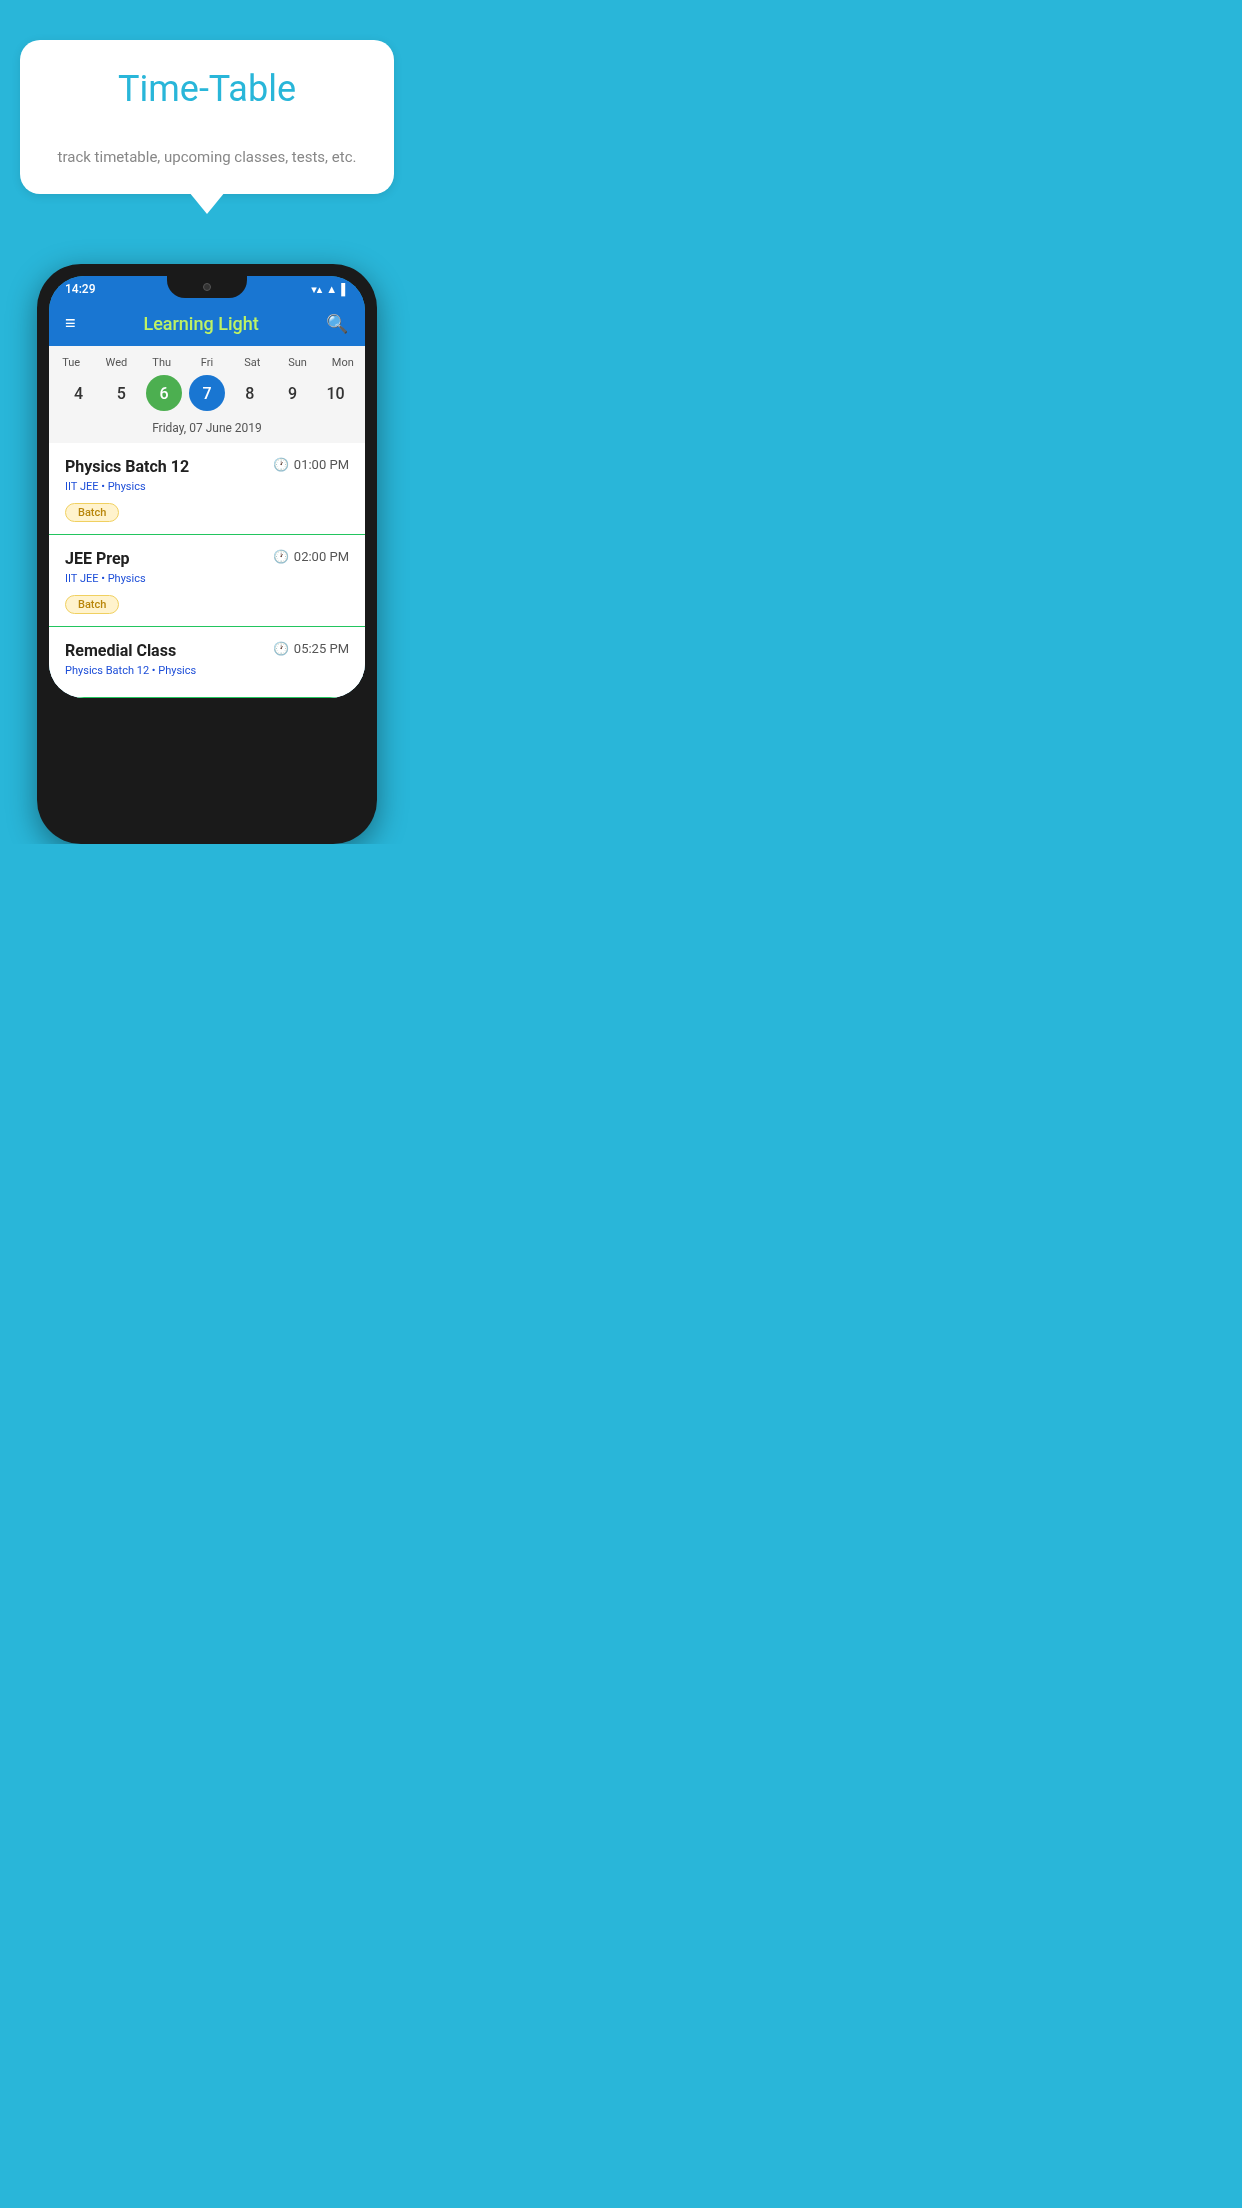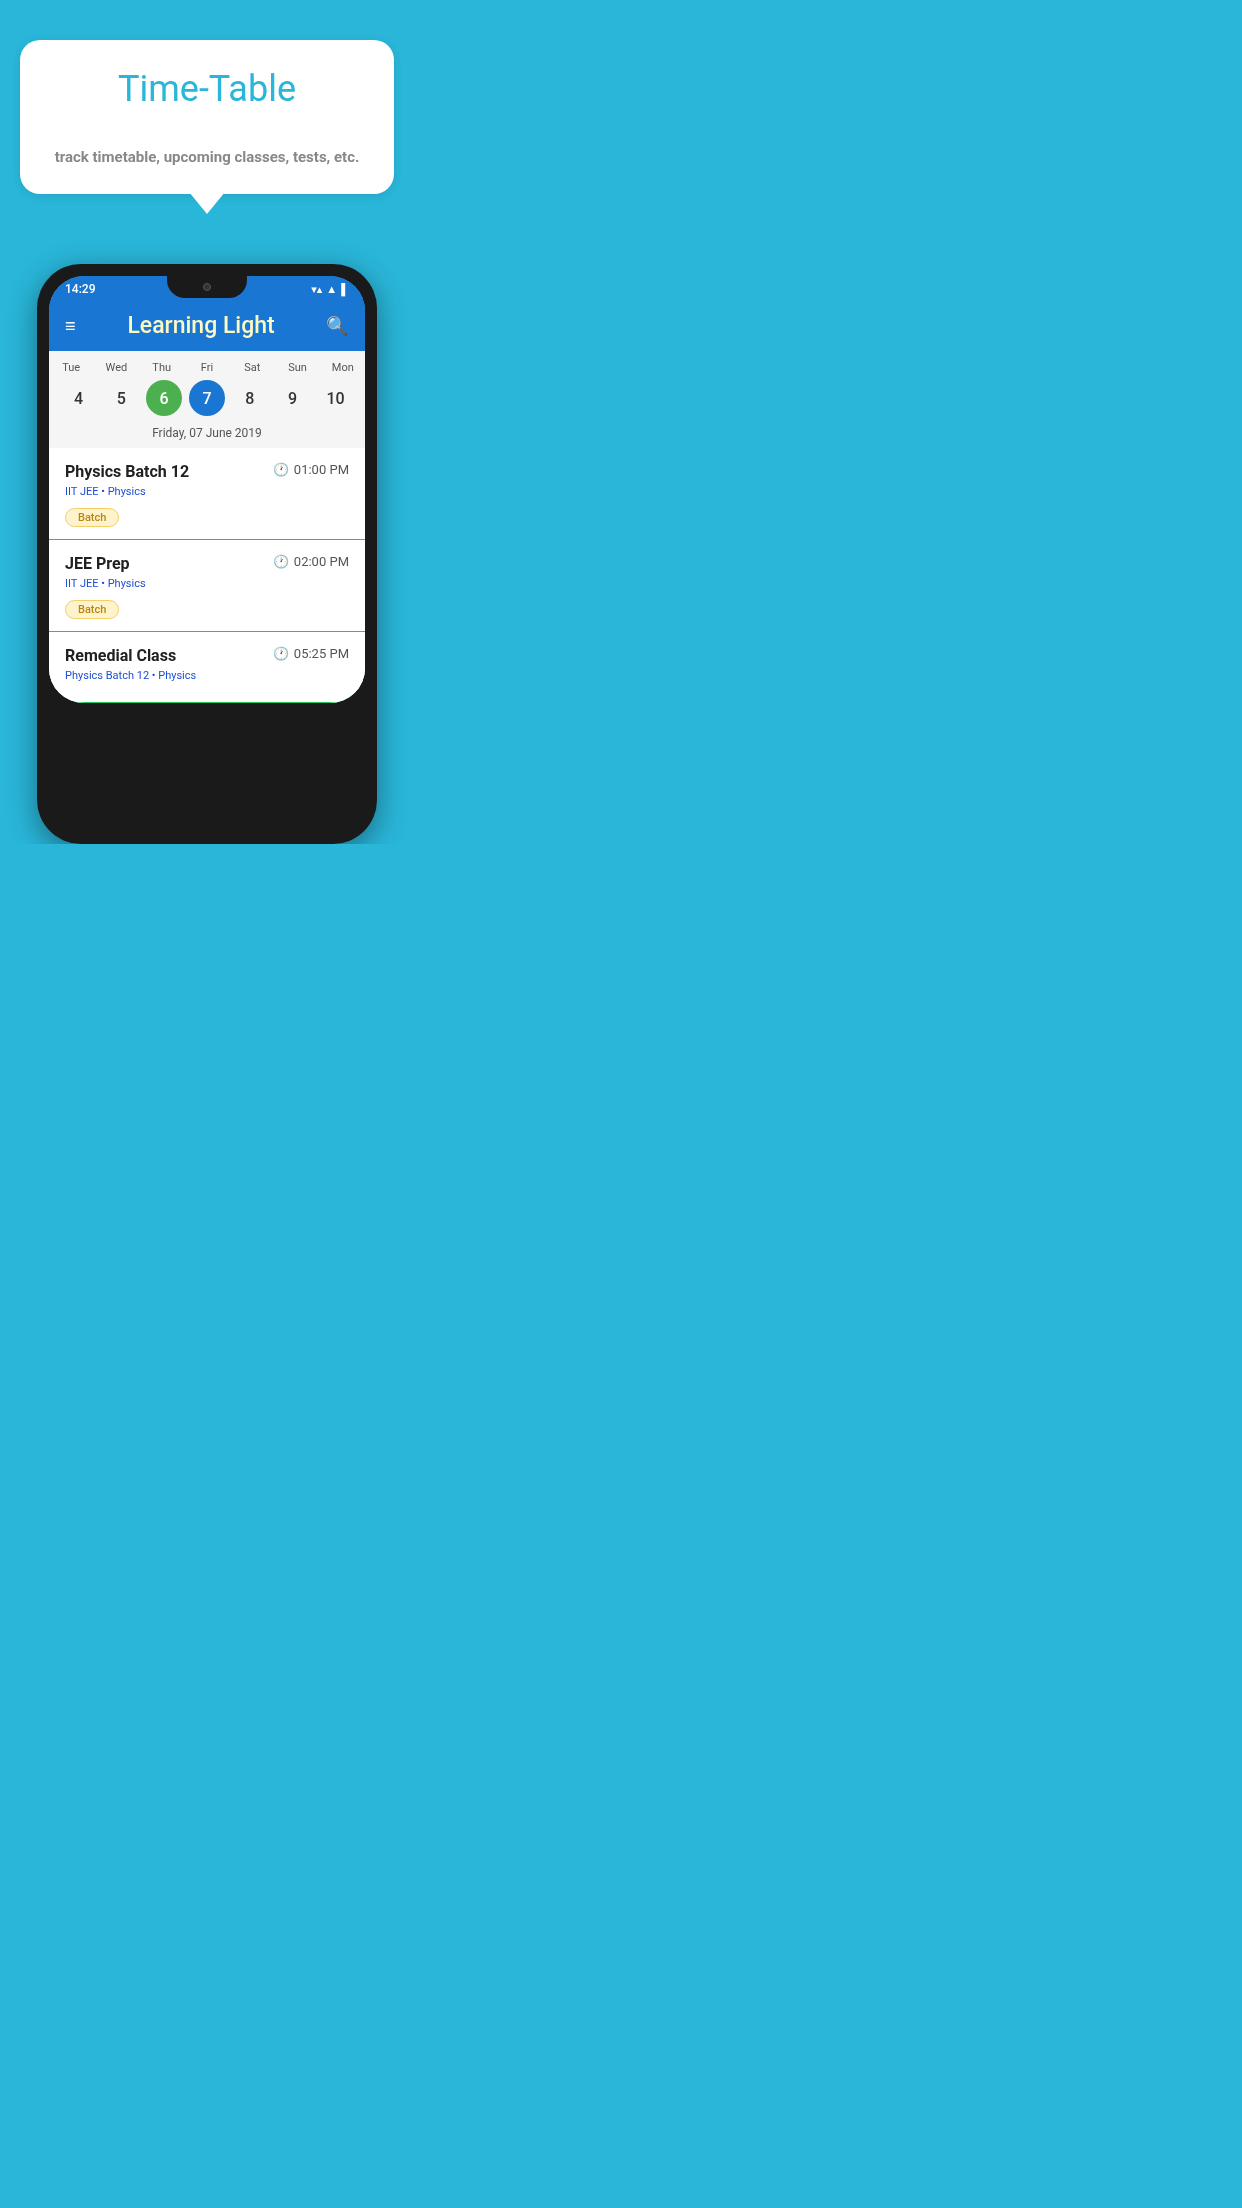--- a/index.html
+++ b/index.html
@@ -52,21 +52,21 @@
     .bubble-title {
       color: #29B6D9;
       font-size: 36px;
       font-weight: 400;
       margin-bottom: 10px;
     }
 
     .bubble-subtitle {
       color: #888;
       font-size: 15px;
-      font-weight: 700;
+      font-weight: 400;
       margin-top: 38px;
     }
 
     
     .phone-wrapper {
       margin-top: 50px;
       width: 100%;
       display: flex;
       justify-content: center;
     }
@@ -146,22 +146,22 @@
       align-items: center;
     }
 
     .hamburger-icon {
       color: white;
       font-size: 18px;
       cursor: pointer;
     }
 
     .app-title {
-      color: #fef9c3;
-      font-size: 23px;
+      color: #bef264;
+      font-size: 18px;
       font-weight: 500;
       text-align: right;
     }
 
     .search-icon-btn {
       color: white;
       font-size: 18px;
       cursor: pointer;
     }
 

